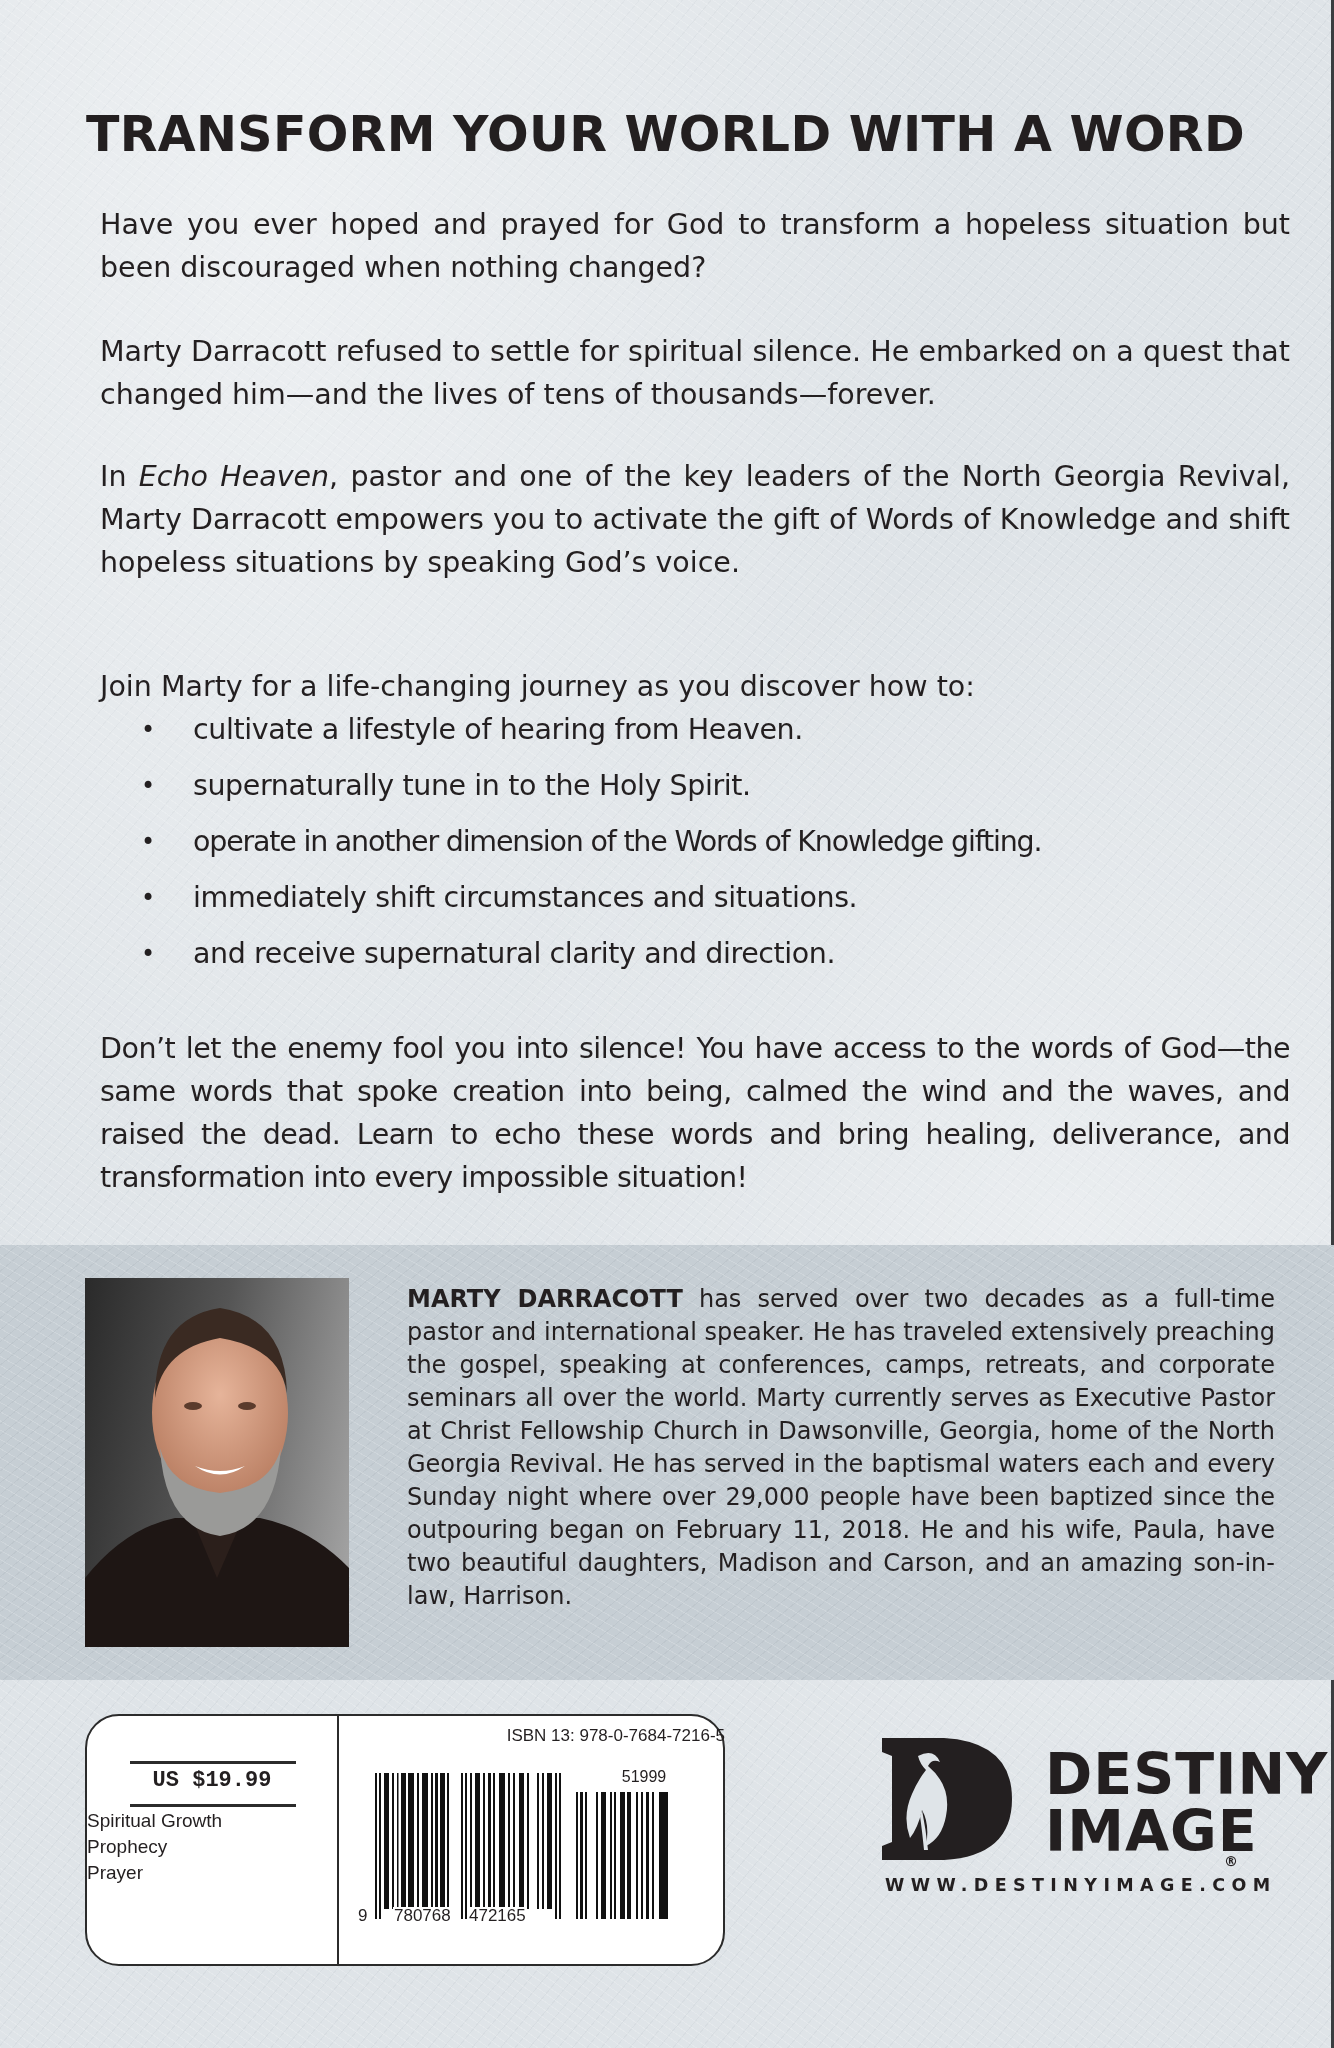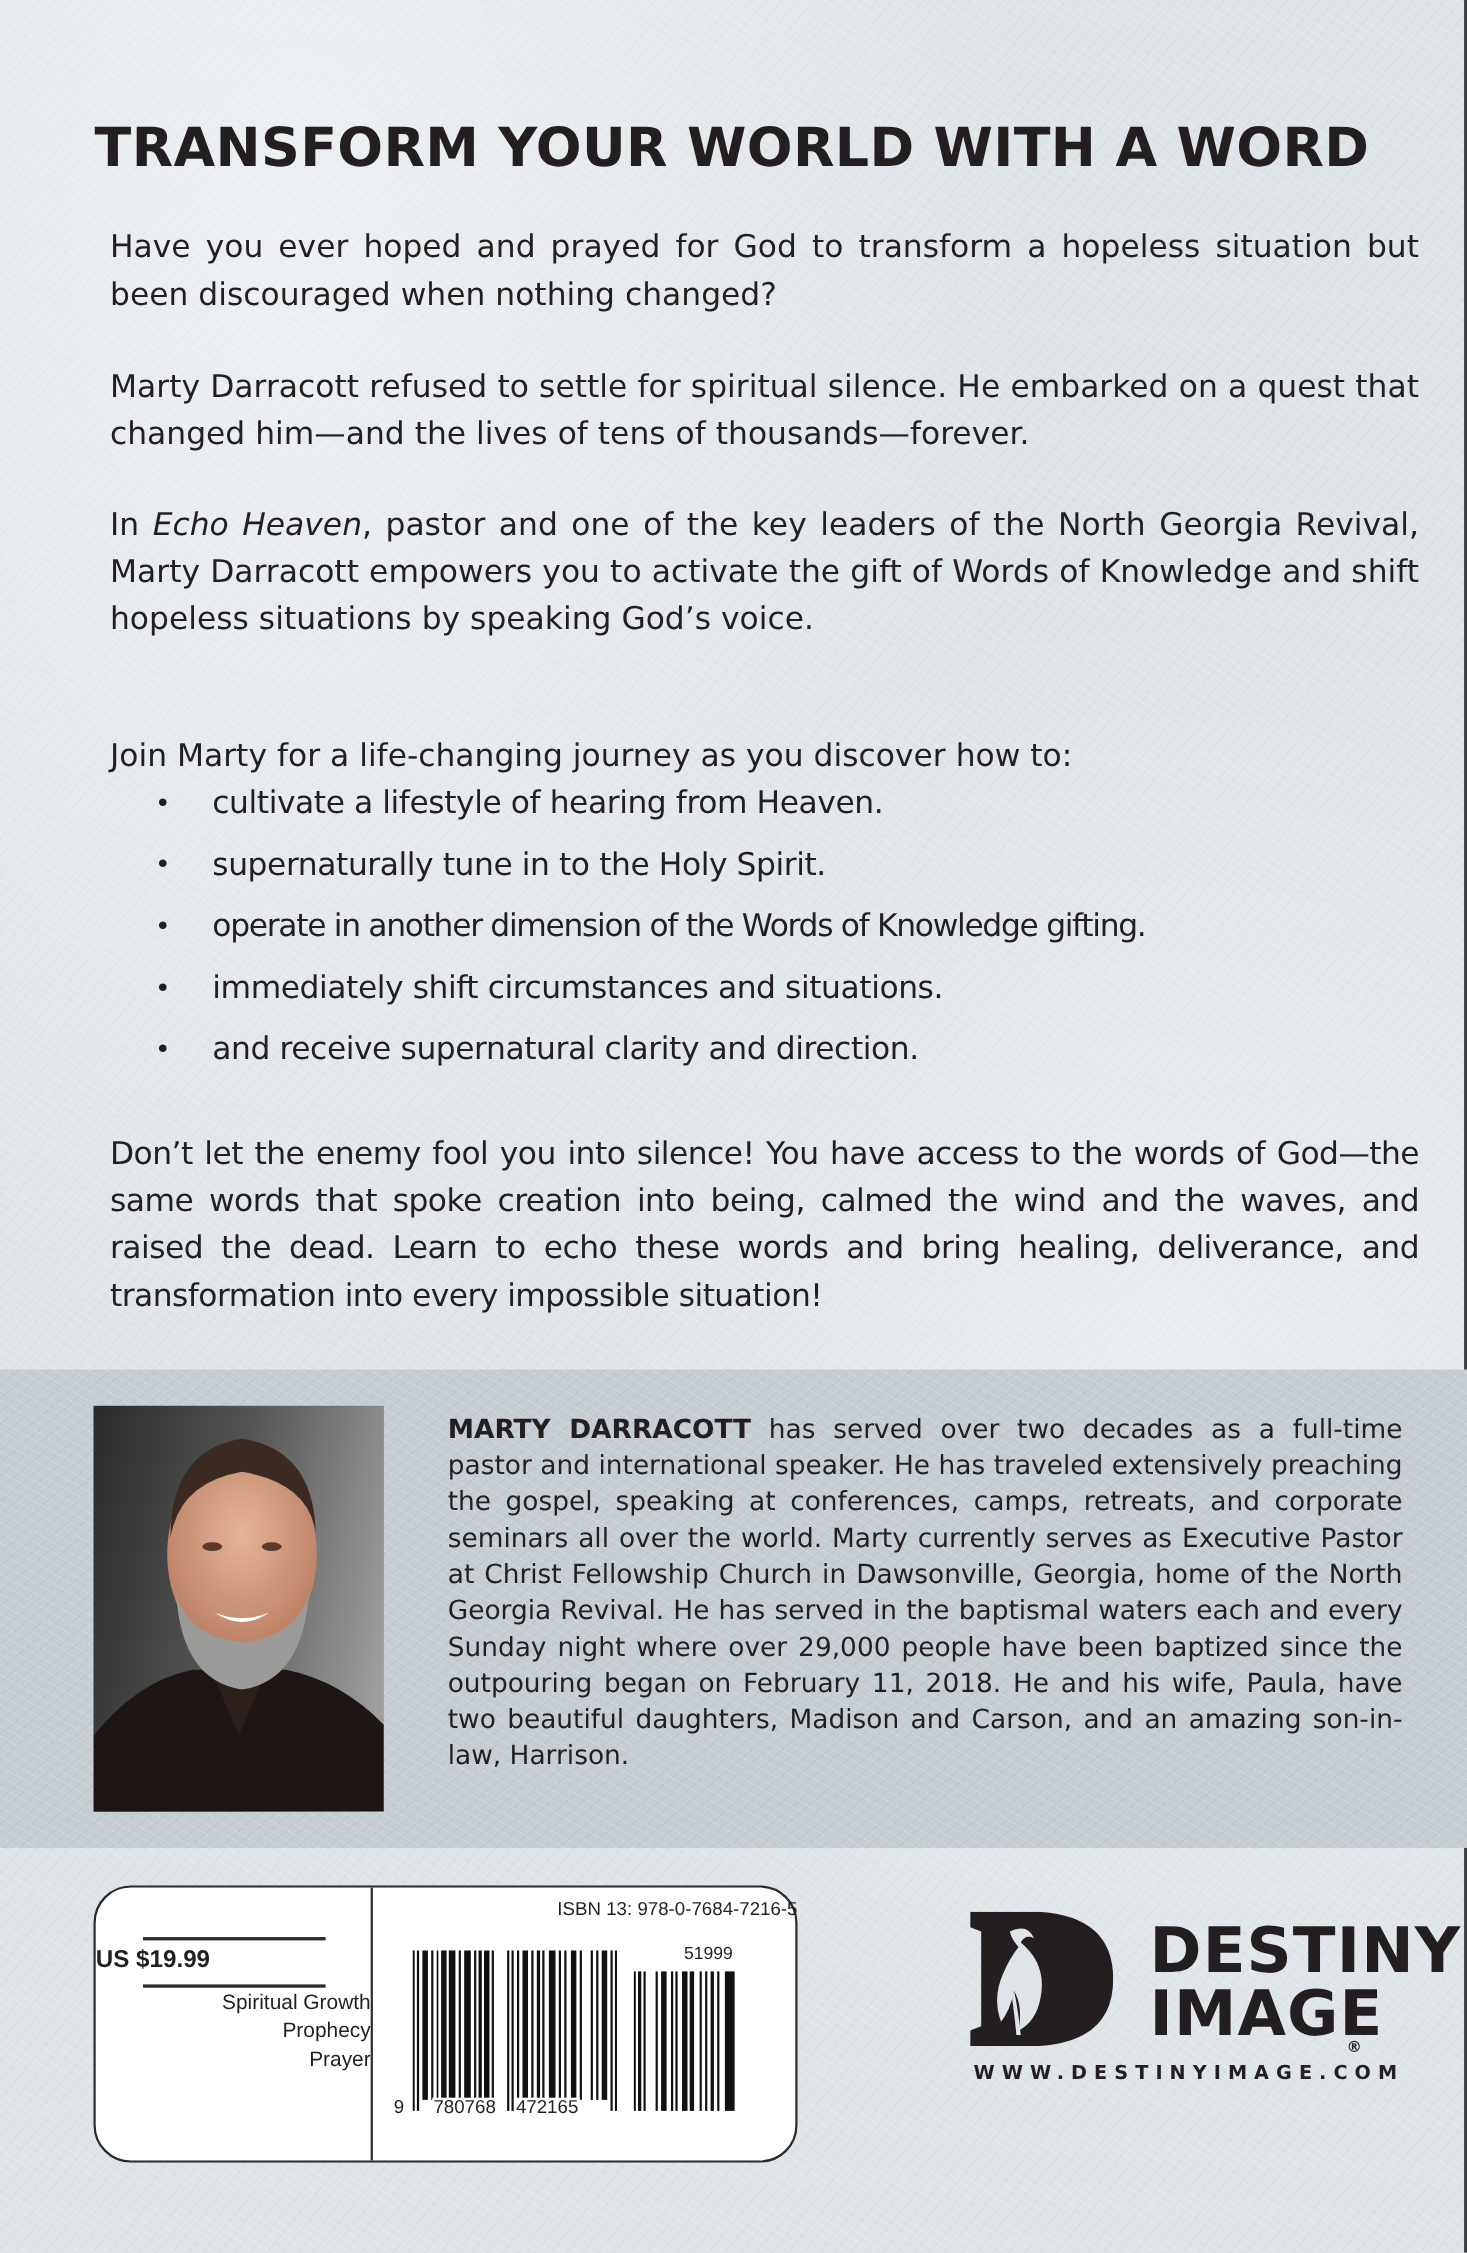--- a/index.html
+++ b/index.html
@@ -46,25 +46,25 @@
     font-size:24px; line-height:33px; text-align:justify; text-align-last:left; margin:0;
   }
   .bio b { font-weight:bold; }
   .barcode-box {
     position:absolute; left:85px; top:1714px; width:640px; height:252px;
     background:#ffffff; border:2px solid #2b2b2b; border-radius:34px; box-sizing:border-box;
   }
   .divider { position:absolute; left:250px; top:0; width:2px; height:100%; background:#2b2b2b; }
   .price-rule { position:absolute; left:43px; width:166px; height:3px; background:#2b2b2b; }
   .price {
-    position:absolute; left:0; width:250px; top:52px; 
-    font-family:Liberation Sans, sans-serif; font-weight:bold; font-size:22px;
+    position:absolute; left:0; width:250px; top:52px; text-align:center;
+    font-family:Liberation Mono, monospace; font-weight:bold; font-size:22px;
   }
   .cats {
-    position:absolute; left:0; width:250px; top:92px; text-align:right;
+    position:absolute; left:0; width:250px; top:92px; text-align:left;
     font-family:"Liberation Sans", sans-serif; font-size:19px; line-height:26px; color:#231f20;
   }
   .isbn {
     position:absolute; left:252px; width:386px; top:10px; text-align:right;
     font-family:"Liberation Sans", sans-serif; font-size:17px;
   }
   .bc-main { position:absolute; left:288px; top:57px; width:186px; height:146px; }
   .bc-addon { position:absolute; left:489px; top:76px; width:92px; height:127px; }
   .addon-num { position:absolute; left:511px; top:52px; width:92px; text-align:center;
     font-family:"Liberation Sans", sans-serif; font-size:16px; }

